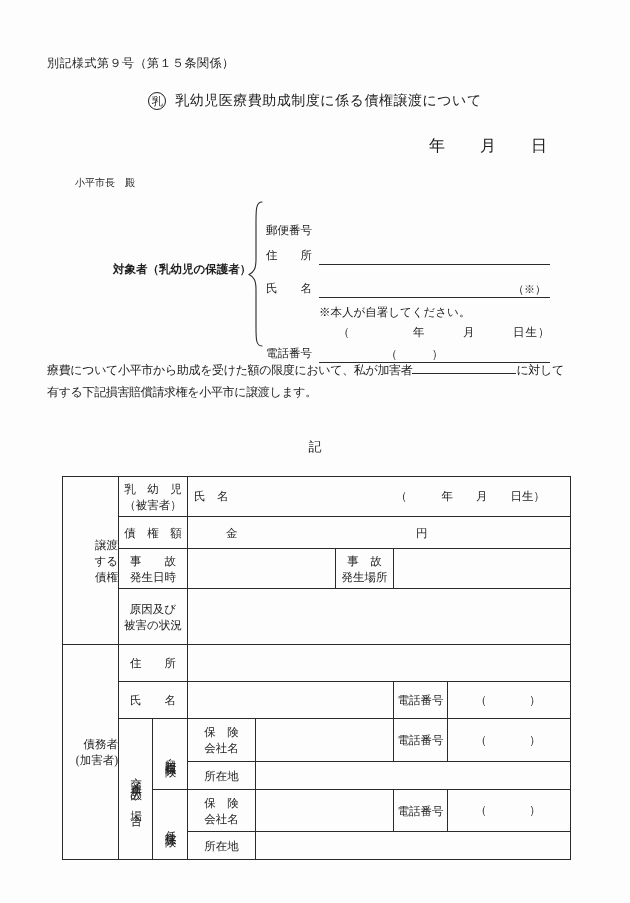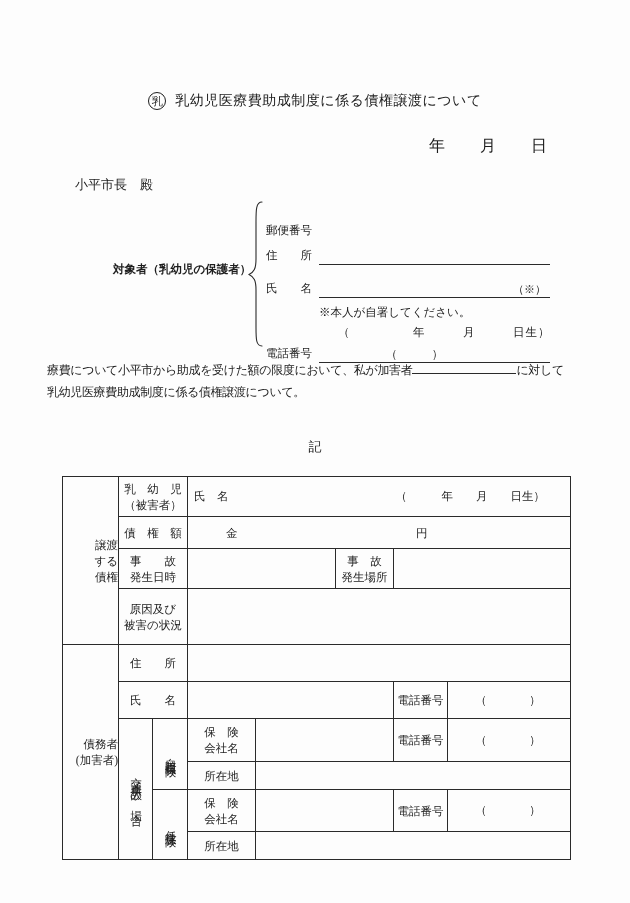--- a/index.html
+++ b/index.html
@@ -29,21 +29,21 @@
     display: inline-flex; align-items: center; justify-content: center;
     font-size: 11px; flex: 0 0 auto;
   }
   .doc-title { font-size: 14px; letter-spacing: 0.5px; }
   .date-line {
     position: absolute; top: 136px; right: 82px;
     font-size: 16px; letter-spacing: 1px;
   }
   .addressee {
     position: absolute; left: 75px; top: 176px;
-    font-size: 13px;
+    font-size: 10px;
     text-align: right;
   }
 
   
   .applicant-label {
     position: absolute; left: 113px; top: 262px; font-size: 11.5px; font-weight: bold;
   }
   .brace { position: absolute; left: 248px; top: 199px; }
   .applicant-lines {
     position: absolute; left: 266px; top: 202px; width: 286px; font-size: 11.5px;
@@ -93,20 +93,21 @@
   td.amount-cell { position: relative; }
   .amt-prefix { position: absolute; left: 38px; top: 50%; transform: translateY(-50%); }
   .amt-unit { position: absolute; left: 228px; top: 50%; transform: translateY(-50%); }
   td.phone-val { text-align: center; letter-spacing: 2px; }
 </style>
 </head>
 <body>
 
 <div class="page">
 
+  <div class="form-number">別記様式第９号（第１５条関係）</div>
 
   <div class="title-row">
     <span class="title-badge">乳</span>
     <span class="doc-title">乳幼児医療費助成制度に係る債権譲渡について</span>
   </div>
 
   <div class="date-line">年　　月　　日</div>
 
   <div class="addressee">小平市長　殿</div>
 
@@ -139,21 +140,21 @@
     <div class="a-line" style="top:125px">
       <span class="a-label">電話番号</span>
       <span class="fill">
         <span class="centered">（　　　）</span>
       </span>
     </div>
   </div>
 
   <div class="body-text">
     <div><span>療費について小平市から助成を受けた額の限度において、私が加害者</span><span class="inline-fill"></span><span>に対して</span></div>
-    <div>乳幼児医療費助成制度に係る債権譲渡について。</div>
+    <div>有する下記損害賠償請求権を小平市に譲渡します。</div>
   </div>
 
   <div class="record-mark">記</div>
 
   <table class="main">
     <colgroup>
       <col style="width:56px">
         <col style="width:34px">
         <col style="width:35px">
         <col style="width:68px">

